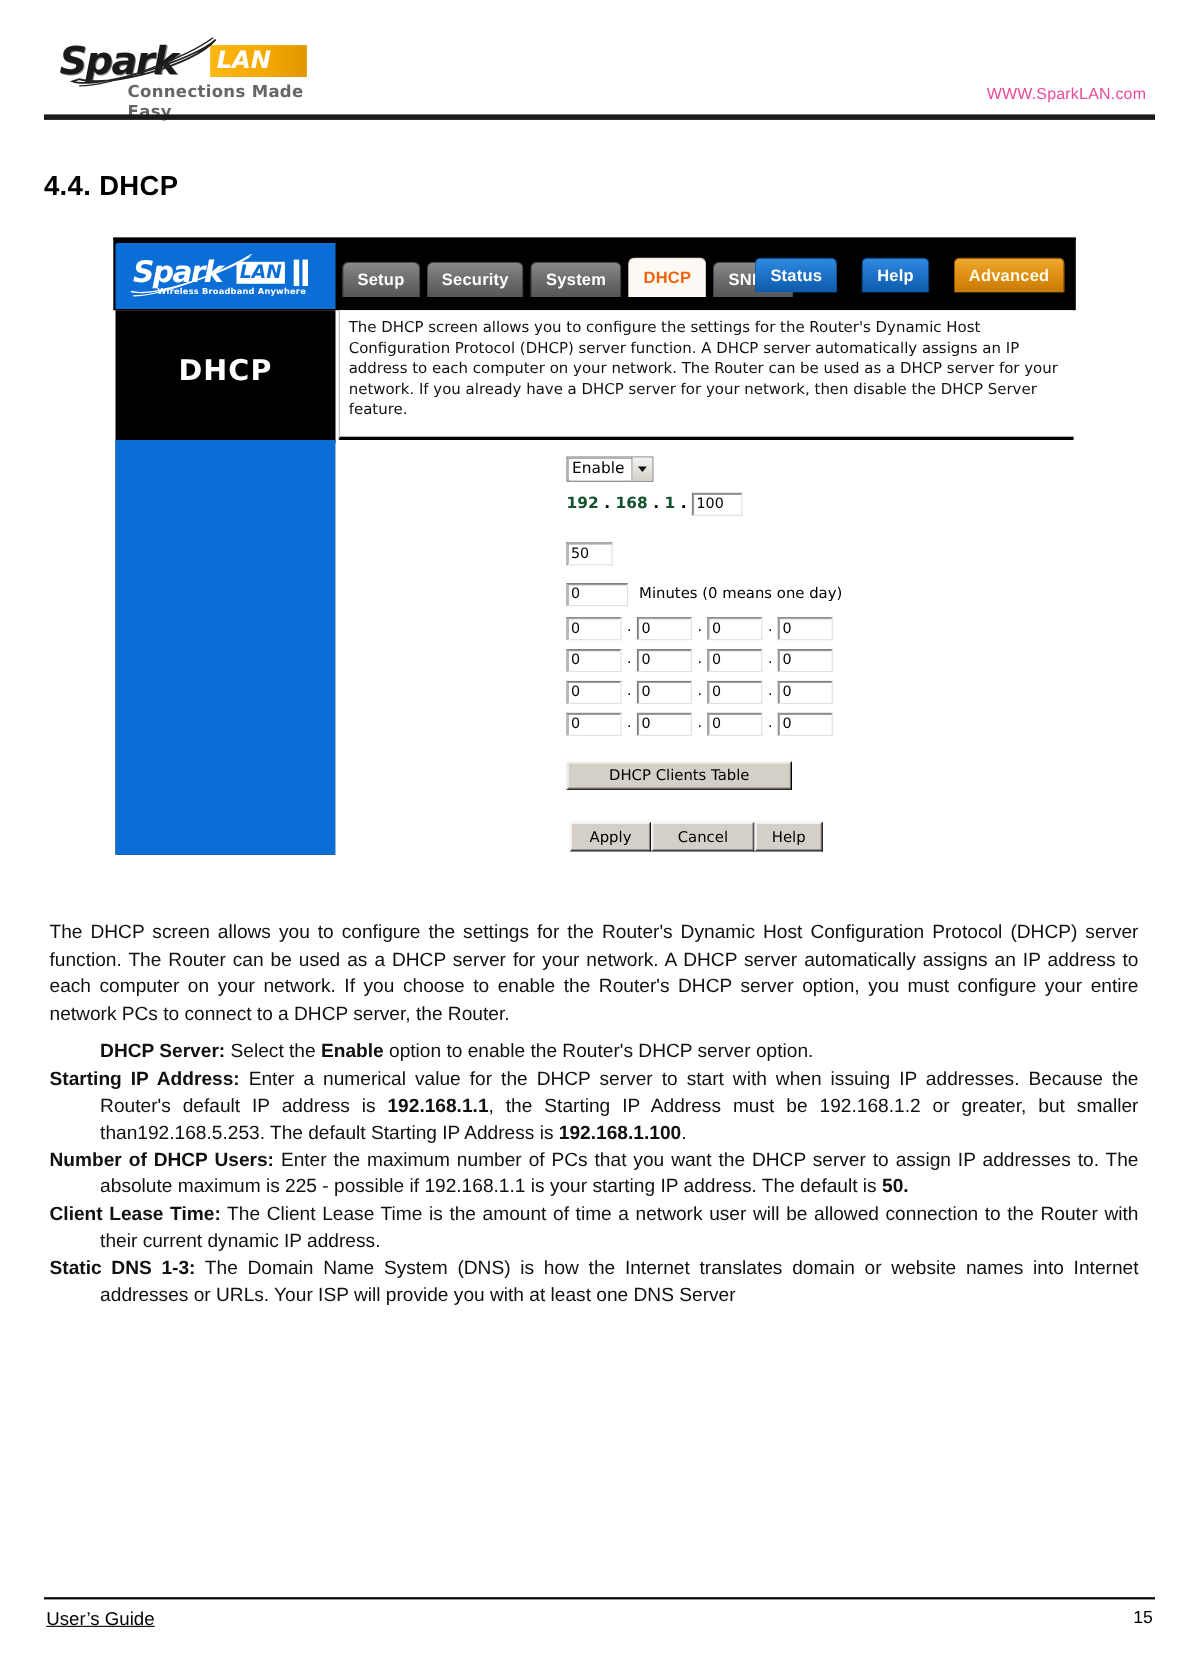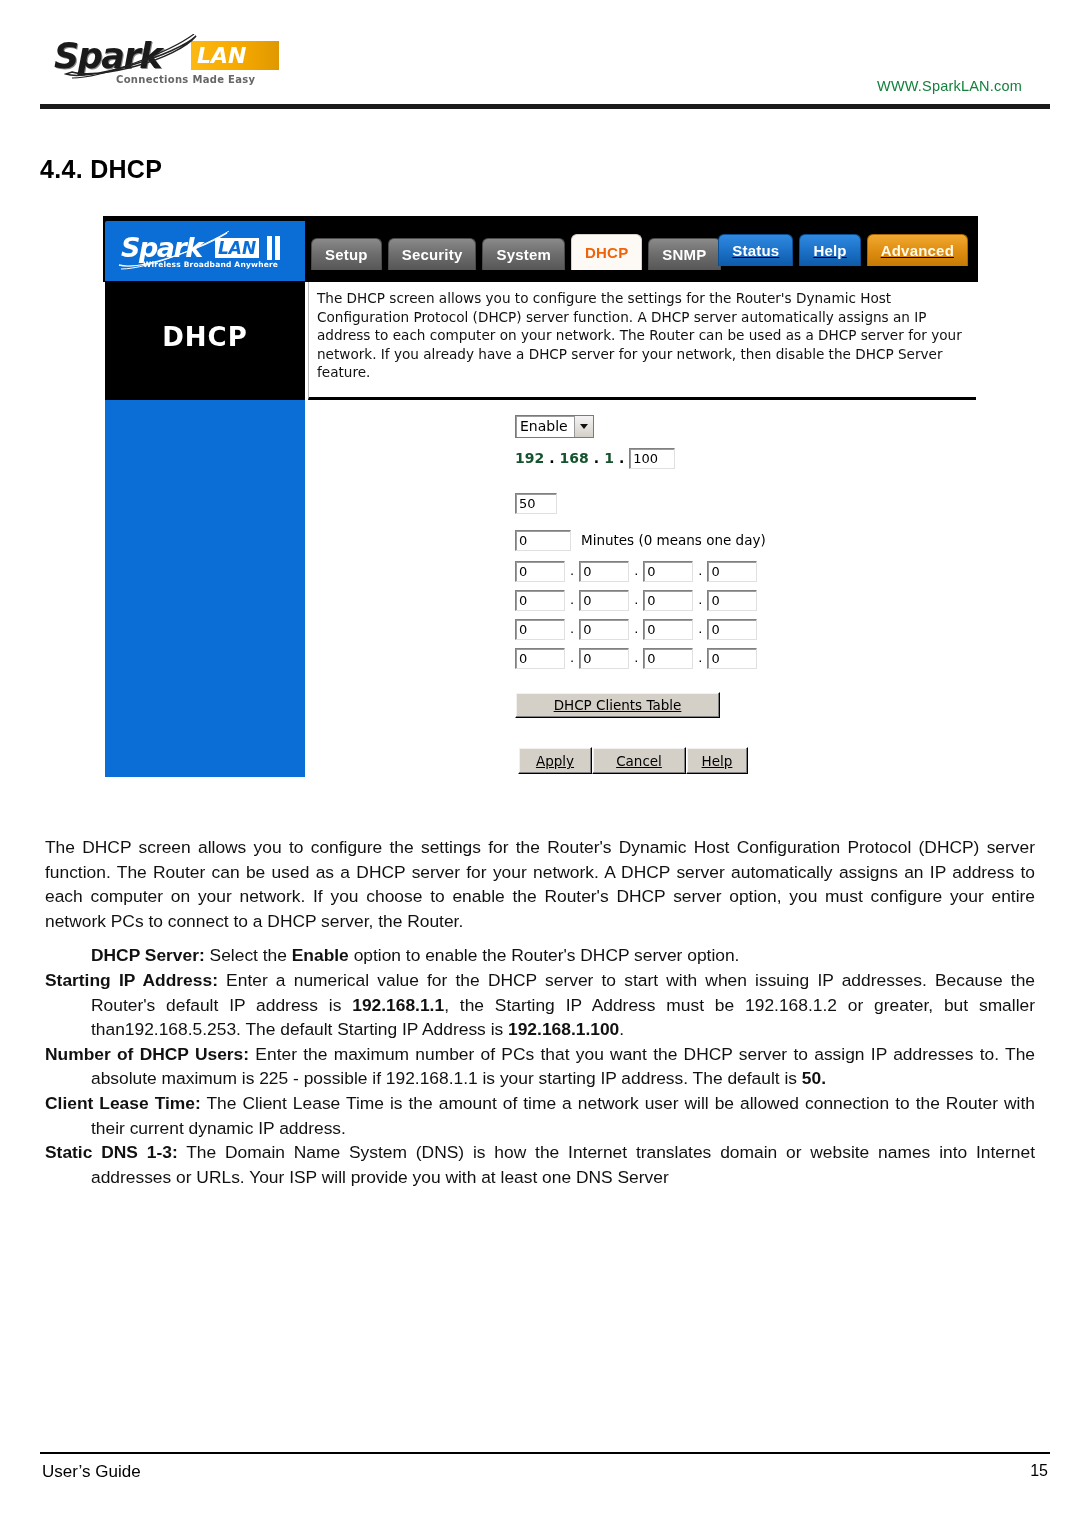--- a/index.html
+++ b/index.html
@@ -61,30 +61,30 @@
   .bw-swoosh {
     position: absolute;
     left: 4px; top: -2px;
     width: 150px; height: 46px;
     pointer-events: none;
   }
   .brand-tagline {
     position: absolute;
     left: 62px; top: 38px;
     font-family: "DejaVu Sans", sans-serif;
-    font-size: 10px;
+    font-size: 15px;
     font-weight: bold;
     color: #666;
     letter-spacing: 0.3px;
   }
   .site-url {
     position: absolute;
-    right: 28px; top: 44px;
+    right: 8px; top: 44px;
     font-size: 14.5px;
-    color: #15803d;
+    color: #ec4899;
     letter-spacing: 0.2px;
   }
   .header-rule {
     position: absolute;
     left: 40px; right: 30px;
     top: 104px;
     height: 5px;
     background: #1a1a1a;
   }
 
@@ -211,22 +211,21 @@
     background: linear-gradient(180deg, #f0a830 0%, #dd8c10 55%, #c67a05 100%);
     border: 1px solid #a96404;
     border-bottom: none;
     color: #fffbe8;
   }
   .router-tabs-right {
     position: absolute;
     right: 10px; top: 16px;
     display: flex;
     align-items: flex-end;
-    gap: 6px;
-    text-decoration: underline;
+    gap: 22px;
   }
 
   .router-body {
     position: absolute;
     left: 0; top: 66px;
     width: 875px; height: 497px;
   }
   .router-aside {
     position: absolute;
     left: 2px; top: 0;
@@ -368,21 +367,20 @@
     font-size: 13.5px;
     color: #000;
     background: #d4d0c8;
     border: 1px solid #000;
     border-top-color: #ffffff;
     border-left-color: #ffffff;
     box-shadow: inset -1px -1px 0 #808080, inset 1px 1px 0 #f3f1ee;
     padding: 3px 0;
     text-align: center;
     cursor: default;
-    text-decoration: underline;
   }
   .btn-clients { width: 205px; height: 26px; line-height: 19px; }
   .btn-apply { width: 74px; height: 27px; line-height: 20px; }
   .btn-cancel { width: 94px; height: 27px; line-height: 20px; }
   .btn-help { width: 62px; height: 27px; line-height: 20px; }
   .btnrow { display: flex; padding-left: 213px; }
 
   
   .body-copy {
     position: absolute;
@@ -409,20 +407,21 @@
     position: absolute;
     left: 40px; right: 30px;
     top: 1452px;
     height: 2px;
     background: #000;
   }
   .footer-left {
     position: absolute;
     left: 42px; top: 1462px;
     font-size: 17px;
+    text-decoration: underline;
   }
   .footer-right {
     position: absolute;
     right: 32px; top: 1462px;
     font-size: 16px;
   }
 </style>
 </head>
 <body>
 

